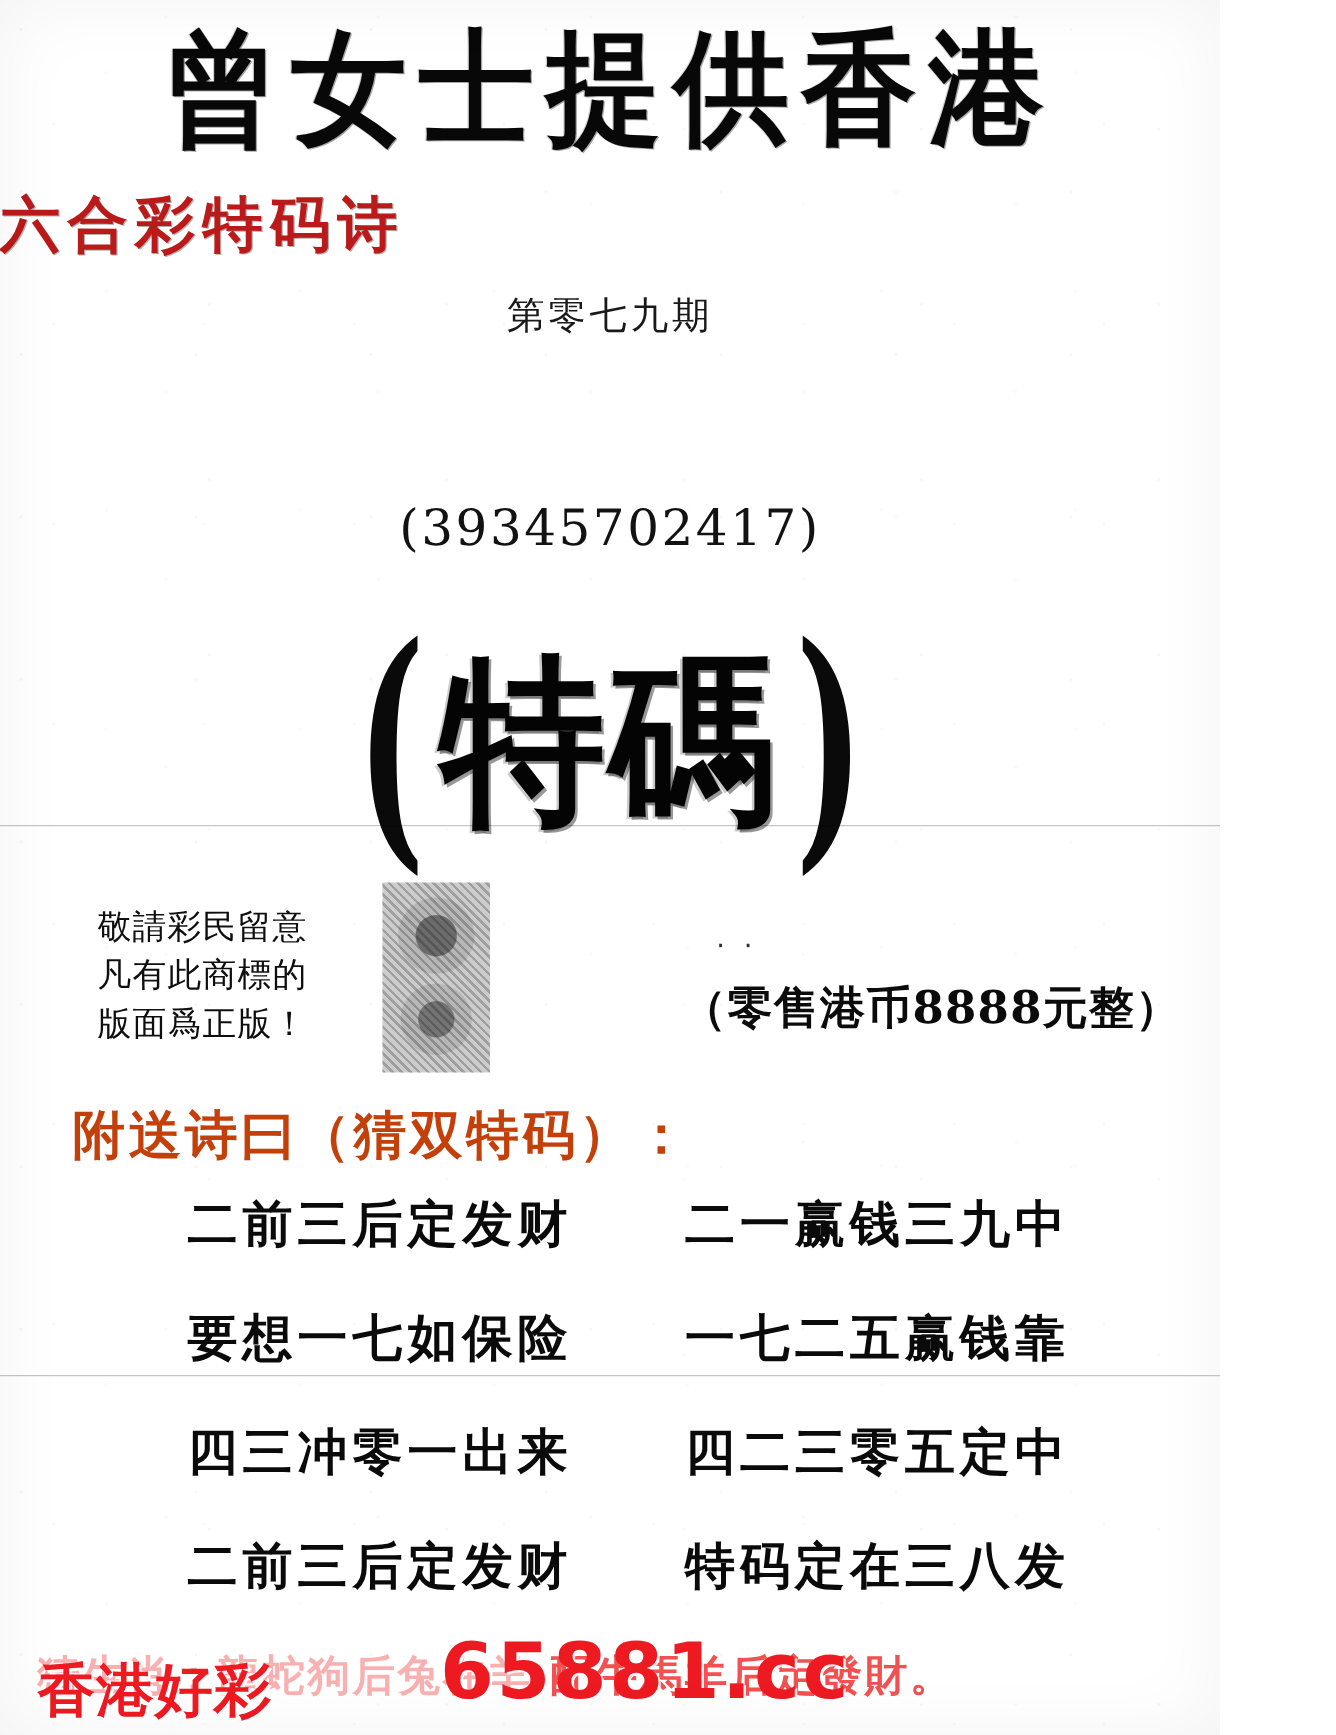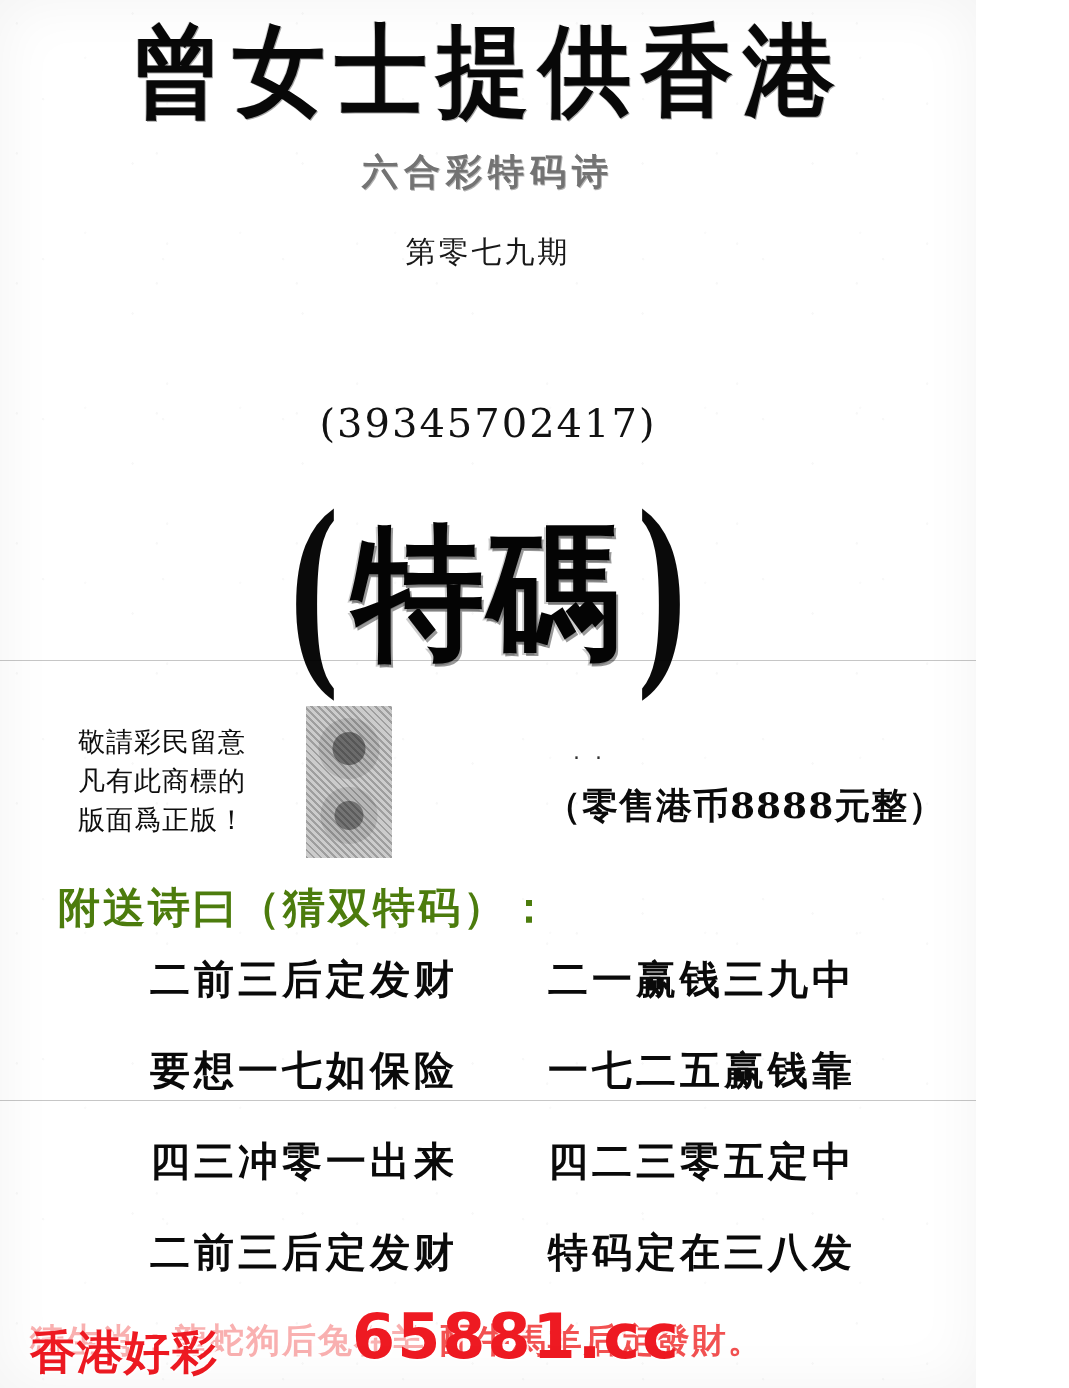--- a/index.html
+++ b/index.html
@@ -48,26 +48,26 @@
     line-height: 1;
     color: #0a0a0a;
     transform: scaleY(1.08);
     text-shadow: 1px 1px 0 rgba(0,0,0,0.35), -1px 0 0 rgba(0,0,0,0.18);
   }
   .title-sub {
     position: absolute;
     top: 148px;
     left: 0;
     width: 100%;
-    text-align: center;
-    font-family: "DejaVu Serif", "Liberation Serif", serif;
-    font-weight: 700;
-    font-size: 36px;
+    text-align: left;
+    font-family: "DejaVu Serif", "Liberation Serif", serif;
+    font-weight: 700;
+    font-size: 48px;
     letter-spacing: 6px;
-    color: #737373;
+    color: #b91c1c;
     text-shadow: 1px 1px 0 rgba(0,0,0,0.3);
   }
   .issue {
     position: absolute;
     top: 232px;
     left: 0;
     width: 100%;
     text-align: center;
     font-family: "DejaVu Serif", "Liberation Serif", serif;
     font-size: 30px;
@@ -181,21 +181,21 @@
   }
 
   .poem-head {
     position: absolute;
     top: 880px;
     left: 58px;
     font-family: "DejaVu Serif", "Liberation Serif", serif;
     font-weight: 700;
     font-size: 42px;
     letter-spacing: 3px;
-    color: #4d7c0f;
+    color: #c2410c;
   }
   .poem-grid {
     position: absolute;
     top: 952px;
     left: 0;
     width: 100%;
     display: grid;
     grid-template-columns: 1fr 1fr;
     row-gap: 36px;
     padding: 0 90px 0 150px;

